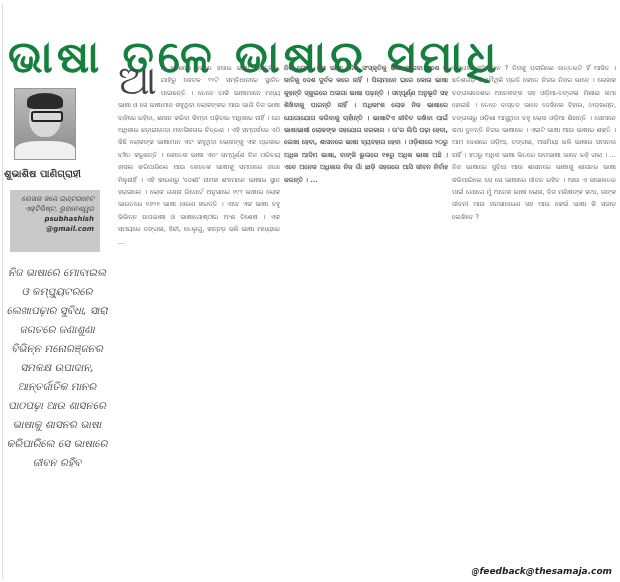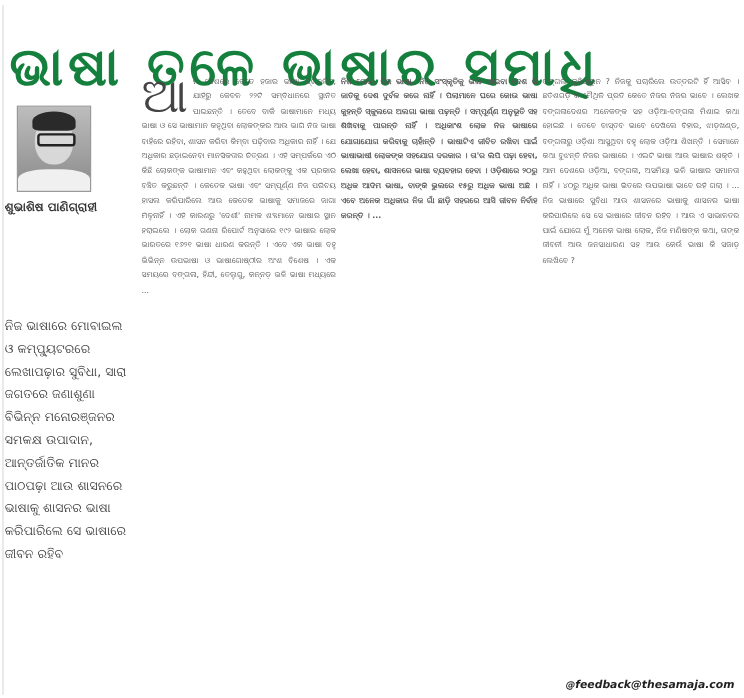--- a/index.html
+++ b/index.html
@@ -8,21 +8,21 @@
   .left-edge { position:absolute; left:2px; top:4px; width:1px; height:575px; background:#ddd; }
   .sidebar { position:absolute; left:0; top:78px; width:114px; height:520px;padding-left:12px; }
   .photo { position:absolute; left:14px; top:10px; width:60px; height:70px; background:linear-gradient(180deg,#bdbdbd 0%,#8a8a8a 100%); border:1px solid #999; overflow:hidden; }
   .photo .head { position:absolute; left:14px; top:8px; width:32px; height:40px; border-radius:50% 50% 45% 45%; background:#d8d8d8; }
   .photo .hair { position:absolute; left:12px; top:4px; width:36px; height:16px; border-radius:50% 50% 20% 20%; background:#2a2a2a; }
   .photo .glasses { position:absolute; left:16px; top:22px; width:28px; height:7px; border:2px solid #222; border-radius:3px; }
   .photo .shoulders { position:absolute; left:0; top:52px; width:60px; height:20px; background:#f0f0f0; border-radius:40% 40% 0 0; }
   .author { position:absolute; left:4px; top:90px; width:110px; font-size:10px; font-weight:bold; color:#333; }
   .bio { position:absolute; left:10px; top:112px; width:90px; height:62px; background:#c9c9c9; font-size:7px; color:#333; text-align:right; padding:4px 6px; box-sizing:border-box; font-style:italic; line-height:10px; }
   .bio .mail { font-weight:bold; }
-  .quote { position:absolute; left:4px; top:185px; width:106px; text-align:left; font-size:10.5px; line-height:19px; color:#444; }
+  .quote { position:absolute; left:4px; top:185px; width:106px; text-align:center; font-size:10.5px; line-height:19px; color:#444; font-style:italic; }
   .col { position:absolute; top:62px; font-size:6.5px; line-height:12.4px; color:#555; text-align:justify; overflow:hidden; }
   .col1 { left:118px; width:162px; height:518px; }
   .col2 { left:284px; width:164px; height:518px;font-weight:bold; }
   .col3 { left:452px; width:164px; height:500px; }
   .dropcap { float:left; font-size:40px; line-height:36px; margin:0 4px 0 0; color:#444; }
   .footer { position:absolute; right:8px; bottom:6px; font-size:9px; font-weight:bold; font-style:italic; color:#222;margin-left:10px; }
   .footer .at { font-size:8px; }
 </style>
 </head>
 <body>
@@ -32,20 +32,25 @@
 <h1 class="headline">ଭାଷା ତଳେ ଭାଷାର ସମାଧି</h1>
 
 <aside class="sidebar">
   <div class="photo">
     <div class="shoulders"></div>
     <div class="head"></div>
     <div class="hair"></div>
     <div class="glasses"></div>
   </div>
   <div class="author">ଶୁଭାଶିଷ ପାଣିଗ୍ରାହୀ</div>
+  <div class="bio">
+    <div>ଲେଖକ ଜଣେ ଇଣ୍ଟରନେଟ ଏକ୍ଟିଭିଷ୍ଟ, ଭୁବନେଶ୍ୱର</div>
+    <div class="mail">psubhashish</div>
+    <div class="mail">@gmail.com</div>
+  </div>
   <div class="quote">ନିଜ ଭାଷାରେ ମୋବାଇଲ ଓ କମ୍ପ୍ୟୁଟରରେ ଲେଖାପଢ଼ାର ସୁବିଧା, ସାରା ଜଗତରେ ଜଣାଶୁଣା ବିଭିନ୍ନ ମନୋରଞ୍ଜନର ସମକକ୍ଷ ଉପାଦାନ, ଆନ୍ତର୍ଜାତିକ ମାନର ପାଠପଢ଼ା ଆଉ ଶାସନରେ ଭାଷାକୁ ଶାସନର ଭାଷା କରିପାରିଲେ ସେ ଭାଷାରେ ଜୀବନ ରହିବ</div>
 </aside>
 
 <div class="col col1">
   <span class="dropcap">ଆ</span>
   <span>ମ ଦେଶରେ କେତେ ହଜାର ଭାଷା ପ୍ରଚଳିତ, ଯାହିରୁ କେବଳ ୨୨ଟି ସମ୍ବିଧାନରେ ସ୍ଥାନିତ ପାଇଛନ୍ତି । ତେବେ ବାକି ଭାଷାମାନେ ମଧ୍ୟ ଭାଷା ଓ ସେ ଭାଷାମାନ କହୁଥିବା ଲୋକଙ୍କର ଆଉ ଭାଗି ନିଜ ଭାଷା ବାହିରେ ରହିବା, ଶାସନ କରିବା କିମ୍ବା ପଢ଼ିବାର ଅଧିକାର ନାହିଁ । ଯେ ଅଧିକାର ଛଡ଼ାଇନେବା ମାନସିକତାର ଚିତ୍ରଣ । ଏହି ସମ୍ପର୍କରେ ଏଠି କିଛି ଲୋକଙ୍କ ଭାଷାମାନ ଏବଂ କହୁଥିବା ଲୋକଙ୍କୁ ଏକ ପ୍ରକାର ବଞ୍ଚିତ କରୁଛନ୍ତି । କେତେକ ଭାଷା ଏବଂ ସମ୍ପୂର୍ଣ୍ଣ ନିଜ ପରିଚୟ ହାସଲ କରିପାରିଲେ ଆଉ କେତେକ ଭାଷାକୁ ସମାଜରେ ଜାଗା ମିଳୁନାହିଁ । ଏହି କାରଣରୁ 'ଦେଶୀ' ନାମକ ଶବ୍ଦମାନେ ଭାଷାର ସ୍ଥାନ ହରାଇଲେ । ଲୋକ ଗଣନା ରିପୋର୍ଟ ଅନୁସାରେ ୧୯୨ ଭାଷାର ଲୋକ ଭାରତରେ ୧୬୨୧ ଭାଷା ଧାରଣ କରନ୍ତି । ଏବେ ଏକ ଭାଷା ବହୁ ଭିଭିନ୍ନ ଉପଭାଷା ଓ ଭାଷାଗୋଷ୍ଠୀର ଅଂଶ ବିଶେଷ । ଏକ ସମୟରେ ବଙ୍ଗଳା, ହିନ୍ଦୀ, ତେଲୁଗୁ, କନ୍ନଡ଼ ଭଳି ଭାଷା ମଧ୍ୟରେ ...</span>
 </div>
 <div class="col col2">
   <span>ନିଜ ଲୋକ, ନିଜ ଭାଷା, ନିଜ ସଂସ୍କୃତିକୁ ଭଲ ପାଇବା ଦେଶ କି ଜାତିକୁ ଦେଶ ଦୁର୍ବଳ କରେ ନାହିଁ । ପିଲାମାନେ ଘରେ କୋଉ ଭାଷା କୁହନ୍ତି ସ୍କୁଲରେ ଅଲଗା ଭାଷା ପଢ଼ନ୍ତି । ସମ୍ପୂର୍ଣ୍ଣ ଅନୁଭୂତି ସହ ଶିଖିବାକୁ ପାରନ୍ତି ନାହିଁ । ଅଧିକାଂଶ ଲୋକ ନିଜ ଭାଷାରେ ଯୋଗାଯୋଗ କରିବାକୁ ଚାହାଁନ୍ତି । ଭାଷାଟିଏ ଜୀବିତ ରଖିବା ପାଇଁ ଭାଷାଭାଷୀ ଲୋକଙ୍କ ସହଯୋଗ ଦରକାର । ତା'ର ଲିପି ପଢ଼ା ହେବା, ଲେଖା ହେବା, ଶାସନରେ ଭାଷା ବ୍ୟବହାର ହେବା । ଓଡ଼ିଶାରେ ୨୦ରୁ ଅଧିକ ଆଦିମ ଭାଷା, ବାଙ୍କି ଭୁଲରେ ୧୫ରୁ ଅଧିକ ଭାଷା ଅଛି । ଏବେ ଅନେକ ଅଧିକାର ନିଜ ଗାଁ ଛାଡ଼ି ସହରରେ ଆସି ଜୀବନ ନିର୍ବାହ କରନ୍ତି । ...</span>
 </div>

